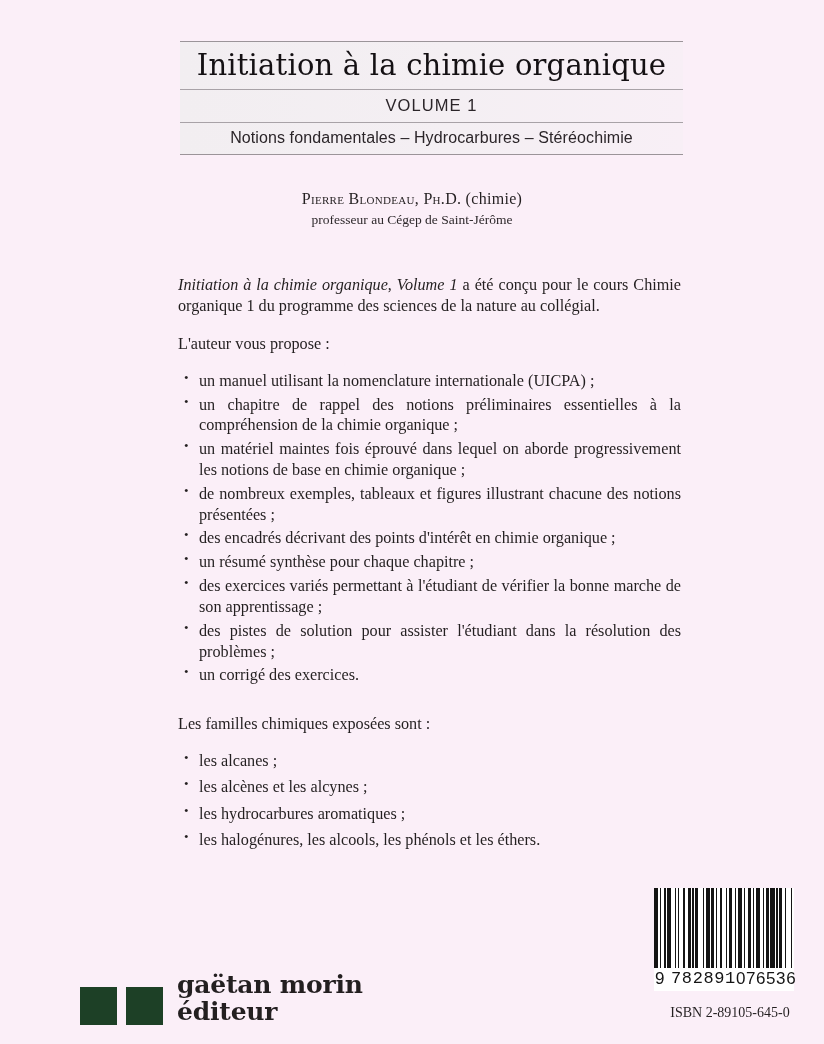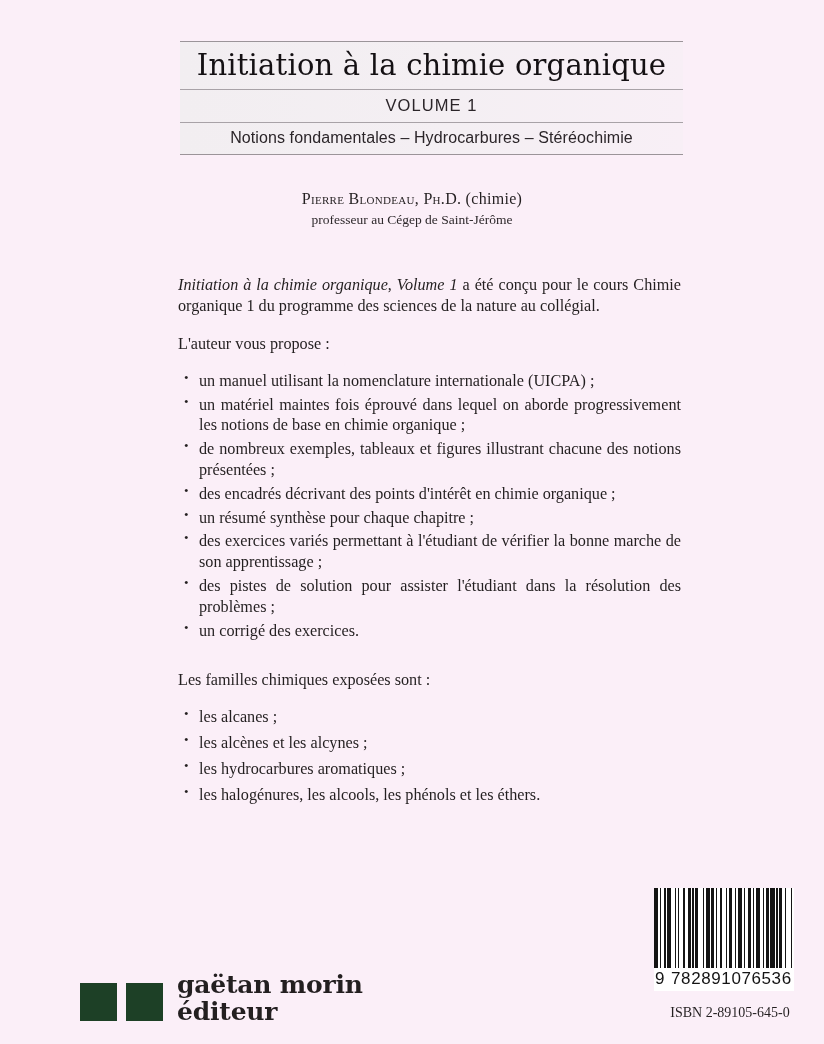--- a/index.html
+++ b/index.html
@@ -153,21 +153,21 @@
     font-size: 13px;
     color: #231f20;
   }
 
   
   .publisher {
     position: absolute;
     left: 80px;
     top: 972px;
     display: flex;
-    align-items: center;
+    align-items: flex-end;
   }
   .logo-squares {
     display: flex;
     gap: 9px;
     margin-top: 6px;
   }
   .logo-sq {
     width: 37px;
     height: 38px;
     background: #1d4026;
@@ -210,21 +210,21 @@
     color: #141414;
     background: #ffffff;
     padding: 1px 0 2px 0;
     display: flex;
     justify-content: space-between;
     width: 140px;
     box-sizing: border-box;
   }
   .barcode-digits span { display: inline-block; }
   .bd-lead { padding-left: 1px; }
-  .bd-left { padding-left: 6px; }
+  .bd-left { padding-left: 6px; font-family: Liberation Mono, monospace; }
   .bd-right { padding-right: 9px; }
   .isbn-text {
     margin-top: 14px;
     text-align: center;
     font-family: "Liberation Serif", serif;
     font-size: 14px;
     color: #231f20;
     width: 152px;
   }
 </style>
@@ -247,20 +247,21 @@
 </div>
 
 <div class="body-copy">
 
   <p class="intro"><em>Initiation à la chimie organique</em><span>, </span><em>Volume 1</em><span> a été conçu pour le cours Chimie organique 1 du programme des sciences de la nature au collégial.</span></p>
 
   <p class="lead-in">L'auteur vous propose :</p>
 
   <ul class="feature-list">
     <li>un manuel utilisant la nomenclature internationale (UICPA) ;</li>
+    <li>un chapitre de rappel des notions préliminaires essentielles à la compréhension de la chimie organique ;</li>
     <li>un matériel maintes fois éprouvé dans lequel on aborde progressivement les notions de base en chimie organique ;</li>
     <li>de nombreux exemples, tableaux et figures illustrant chacune des notions présentées ;</li>
     <li>des encadrés décrivant des points d'intérêt en chimie organique ;</li>
     <li>un résumé synthèse pour chaque chapitre ;</li>
     <li>des exercices variés permettant à l'étudiant de vérifier la bonne marche de son apprentissage ;</li>
     <li>des pistes de solution pour assister l'étudiant dans la résolution des problèmes ;</li>
     <li>un corrigé des exercices.</li>
   </ul>
 
   <p class="section-lead">Les familles chimiques exposées sont :</p>

